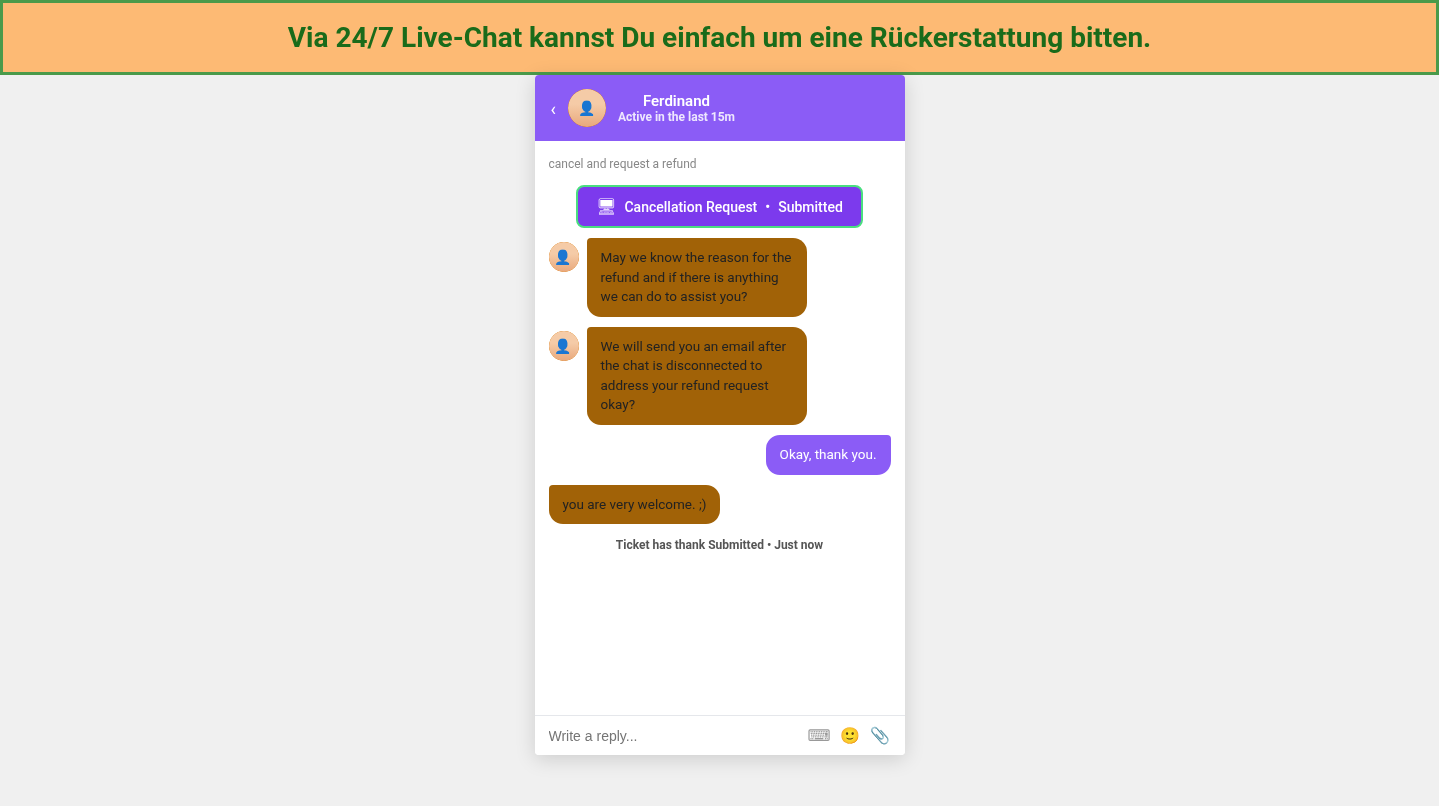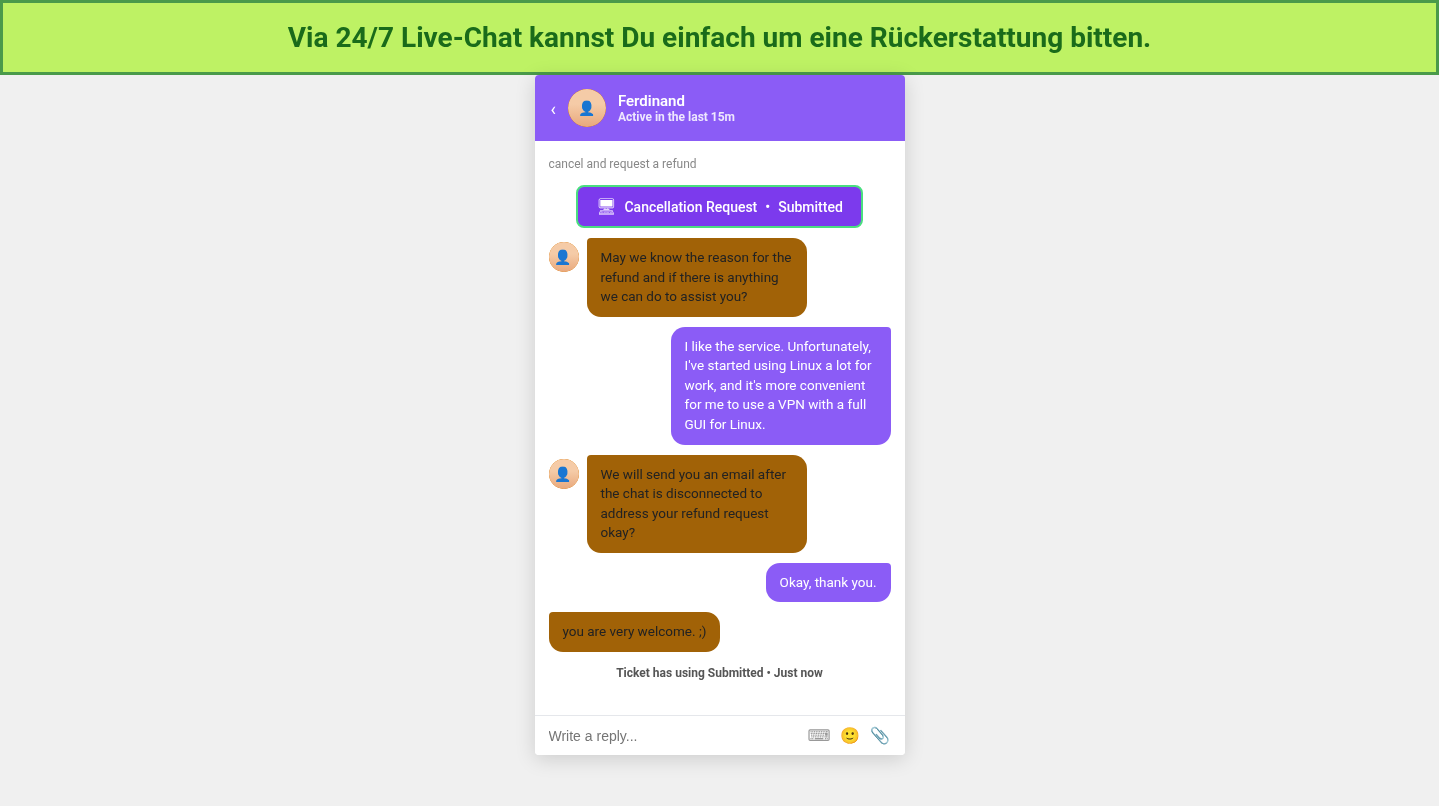--- a/index.html
+++ b/index.html
@@ -10,21 +10,21 @@
       height: 806px;
       overflow: hidden;
       display: flex;
       flex-direction: column;
       align-items: center;
     }
 
     
     .top-banner {
       width: 100%;
-      background: #bef264;
+      background: #fdba74;
       border: 3px solid #4a9a4a;
       padding: 18px 30px;
       text-align: center;
     }
     .top-banner-text {
       font-size: 28px;
       font-weight: 700;
       color: #1a6b1a;
     }
 
@@ -64,20 +64,21 @@
       display: flex;
       align-items: center;
       justify-content: center;
       font-size: 16px;
       color: #fff;
       flex-shrink: 0;
     }
     .chat-header-info {
       display: flex;
       flex-direction: column;
+      text-align: center;
     }
     .chat-header-name {
       color: #fff;
       font-weight: 600;
       font-size: 15px;
     }
     .chat-header-status {
       color: rgba(255,255,255,0.85);
       font-size: 12px;
       font-weight: bold;
@@ -271,41 +272,38 @@
       <span>Submitted</span>
     </div>
 
     <div class="message-row agent">
       <div class="agent-avatar">
         <div class="face">👤</div>
       </div>
       <div class="bubble agent-bubble">May we know the reason for the refund and if there is anything we can do to assist you?</div>
     </div>
 
-    <div class="message-row user">
-      <div class="bubble user-bubble">I like the service. Unfortunately, I've started using Linux a lot for work, and it's more convenient for me to use a VPN with a full GUI for Linux.</div>
-    </div>
 
     <div class="message-row agent">
       <div class="agent-avatar">
         <div class="face">👤</div>
       </div>
       <div class="bubble agent-bubble">We will send you an email after the chat is disconnected to address your refund request okay?</div>
     </div>
 
     <div class="message-row user">
       <div class="bubble user-bubble">Okay, thank you.</div>
     </div>
 
     <div class="welcome-row">
       <div class="bubble agent-bubble">you are very welcome. ;)</div>
     </div>
 
     <div class="ticket-note">
-      <span>Ticket has using </span><span style="font-weight:700;color:#555;">Submitted</span><span> • Just now</span>
+      <span>Ticket has thank </span><span style="font-weight:700;color:#555;">Submitted</span><span> • Just now</span>
     </div>
 
   </div>
 
   <div class="chat-input-area">
     <div class="chat-input-row">
       <input class="chat-input" type="text" placeholder="Write a reply..." style="">
       <div class="chat-input-icons">
         <span class="input-icon">⌨</span>
         <span class="input-icon">🙂</span>

